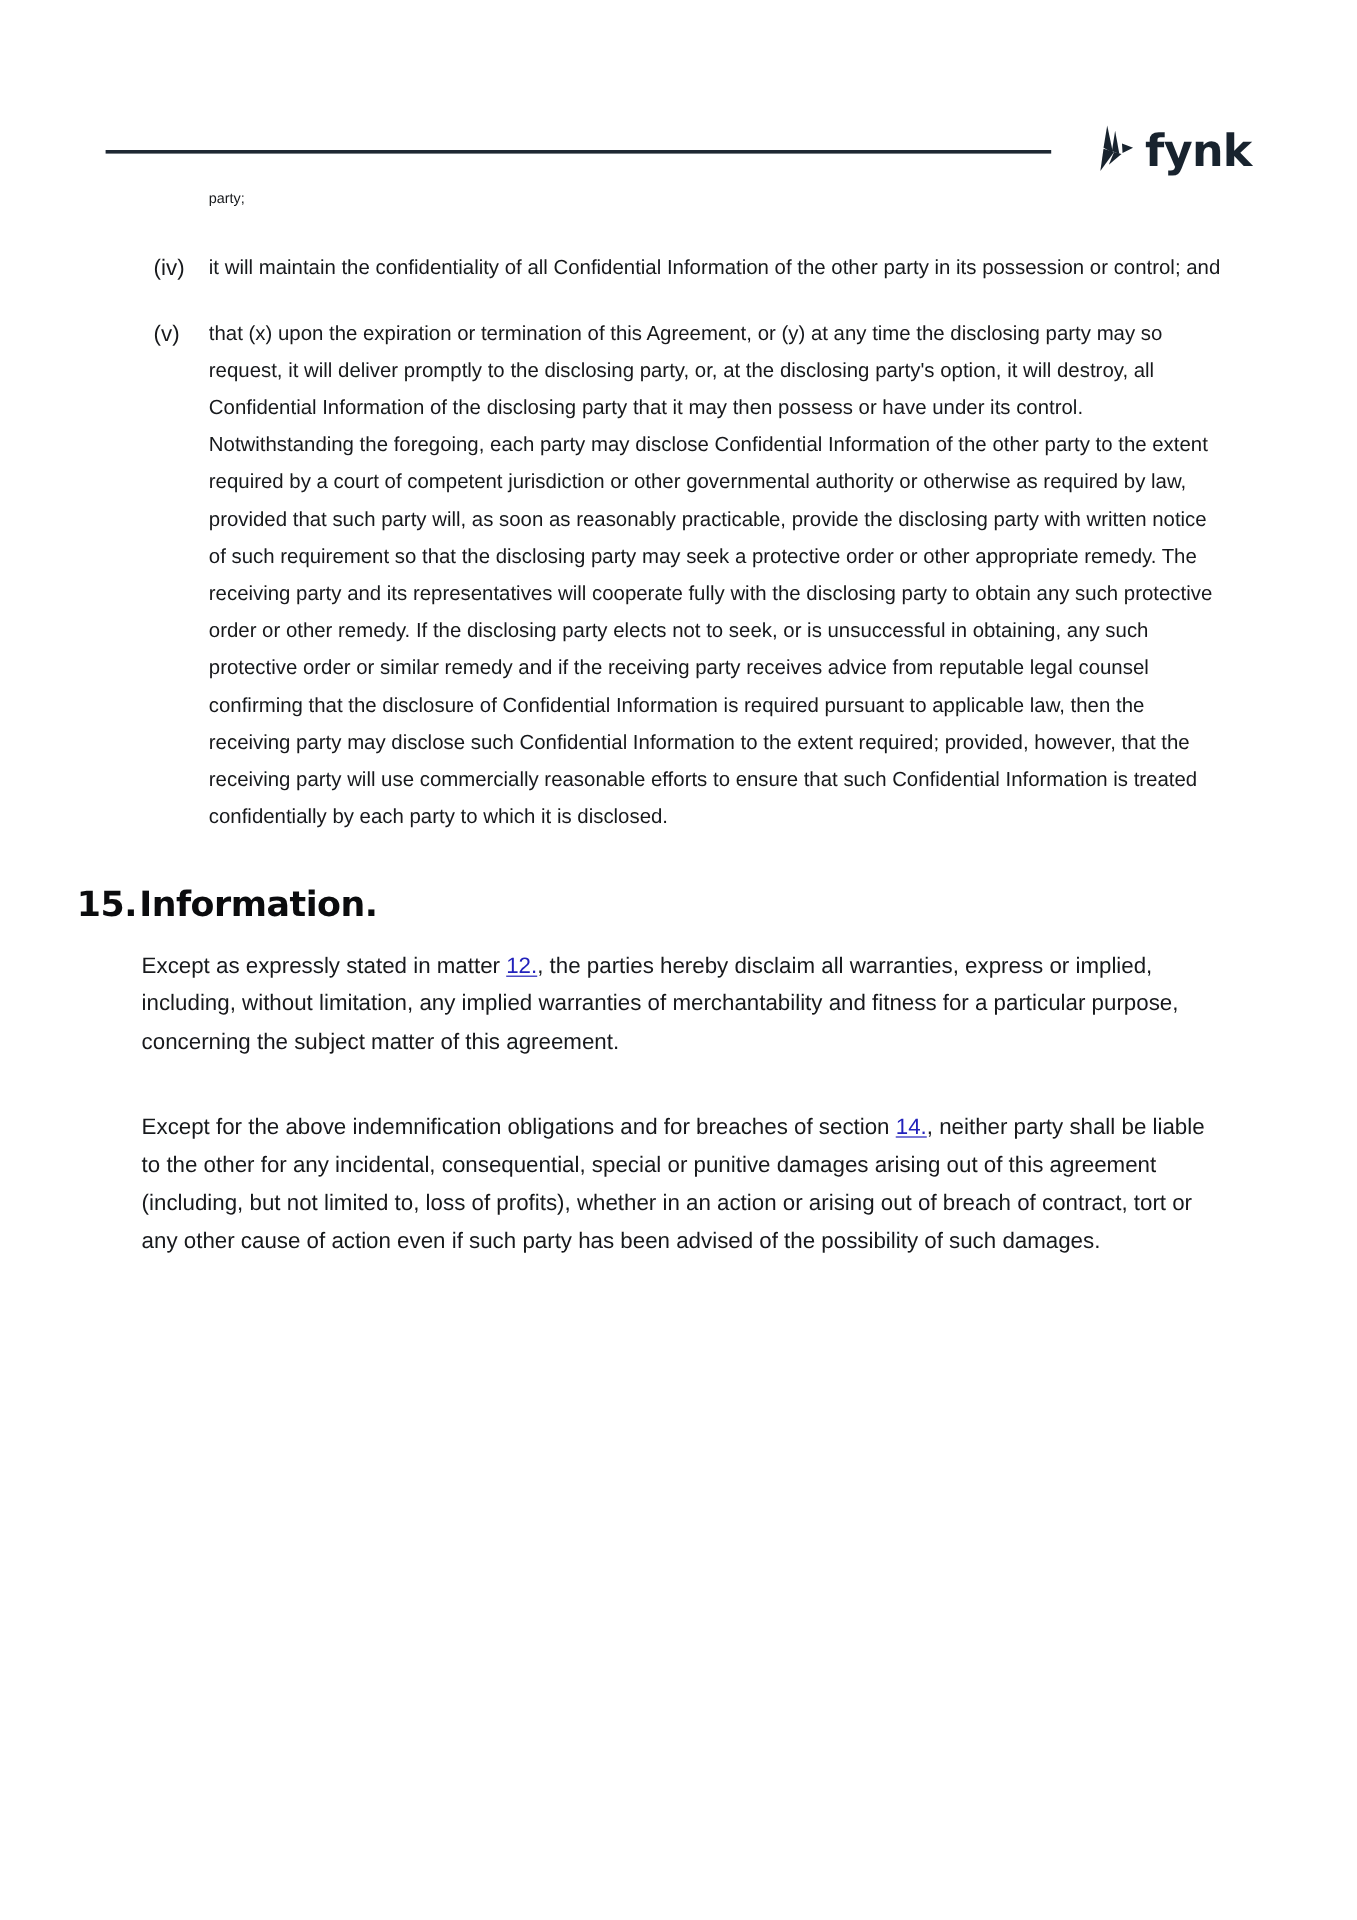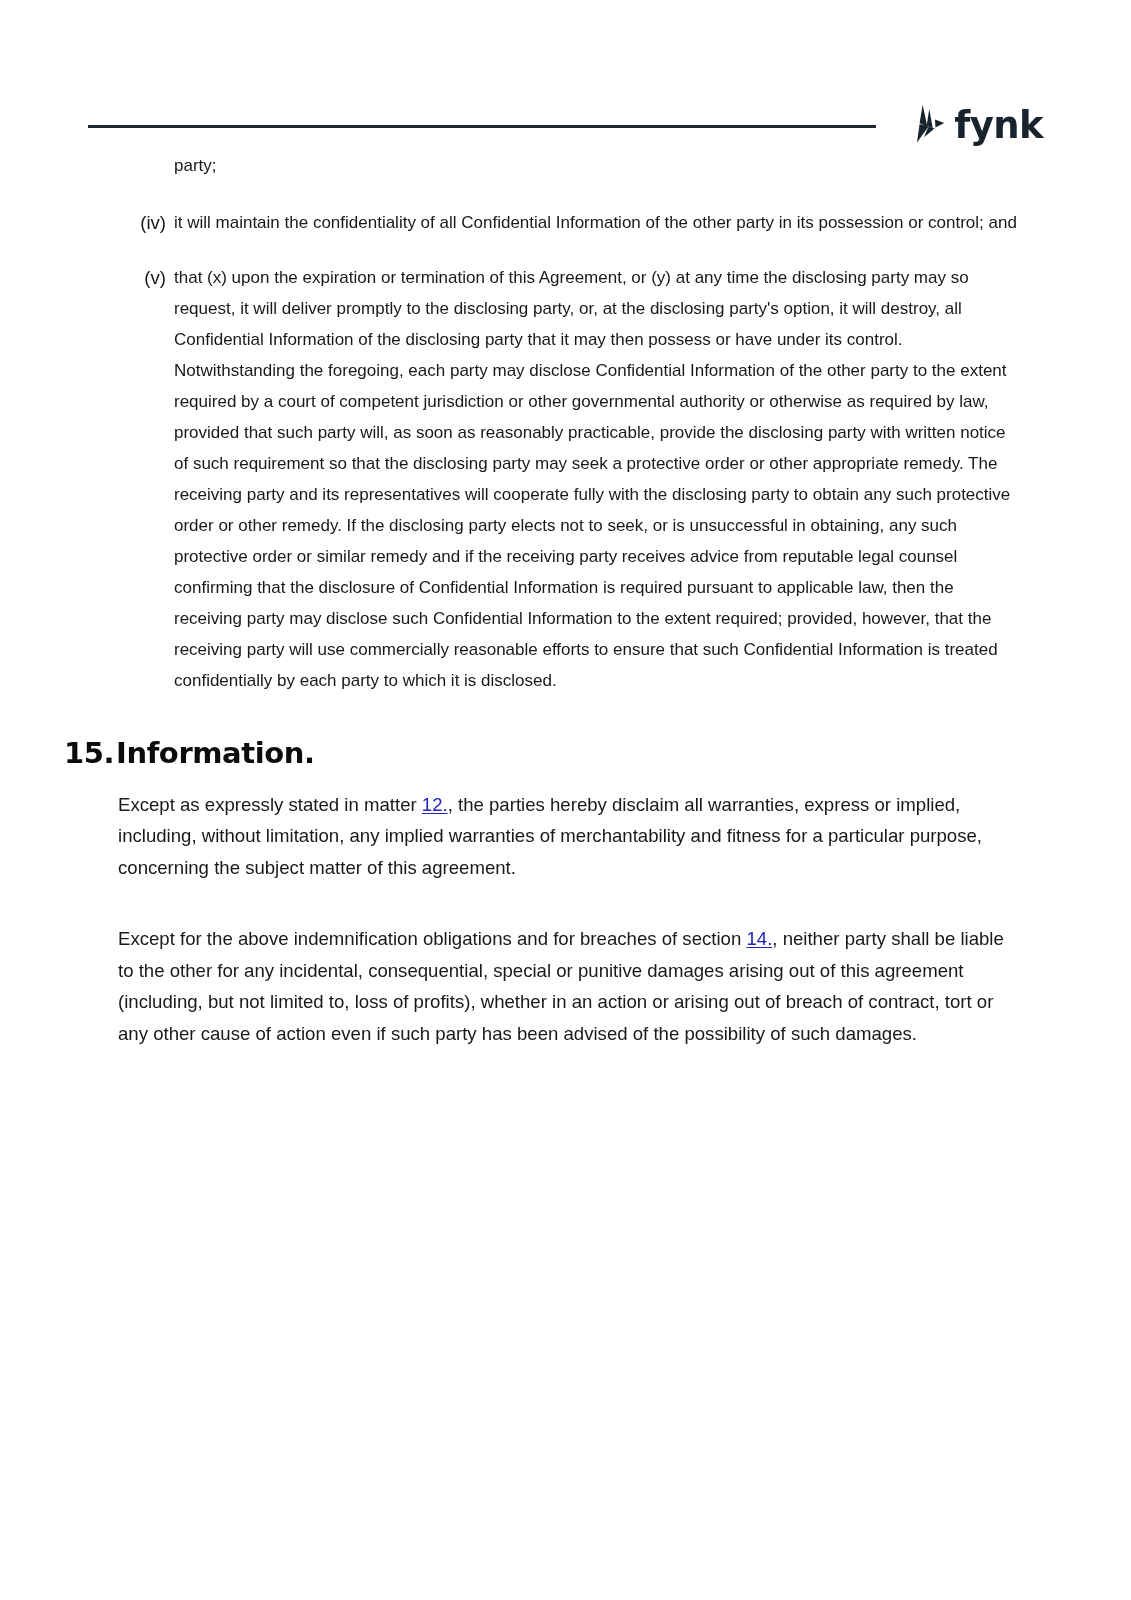--- a/index.html
+++ b/index.html
@@ -66,40 +66,39 @@
 
   
   .content {
     position: absolute;
     top: 150px;
     left: 64px;
     width: 960px;
   }
 
   .para {
-    font-size: 17px;
+    font-size: 12px;
     line-height: 31px;
     color: #17191c;
     margin: 0;
   }
 
   
   .cont-line {
     margin-left: 110px;
     margin-bottom: 26px;
   }
 
   .roman-item {
     display: flex;
     margin-bottom: 24px;
   }
   .roman-marker {
     flex: 0 0 auto;
     width: 46px;
-    text-align: right;
     font-size: 18.6px;
     line-height: 31px;
     color: #17191c;
     padding-right: 8px;
     box-sizing: border-box;
   }
   .roman-body {
     flex: 1 1 auto;
     font-size: 17px;
     line-height: 31px;

